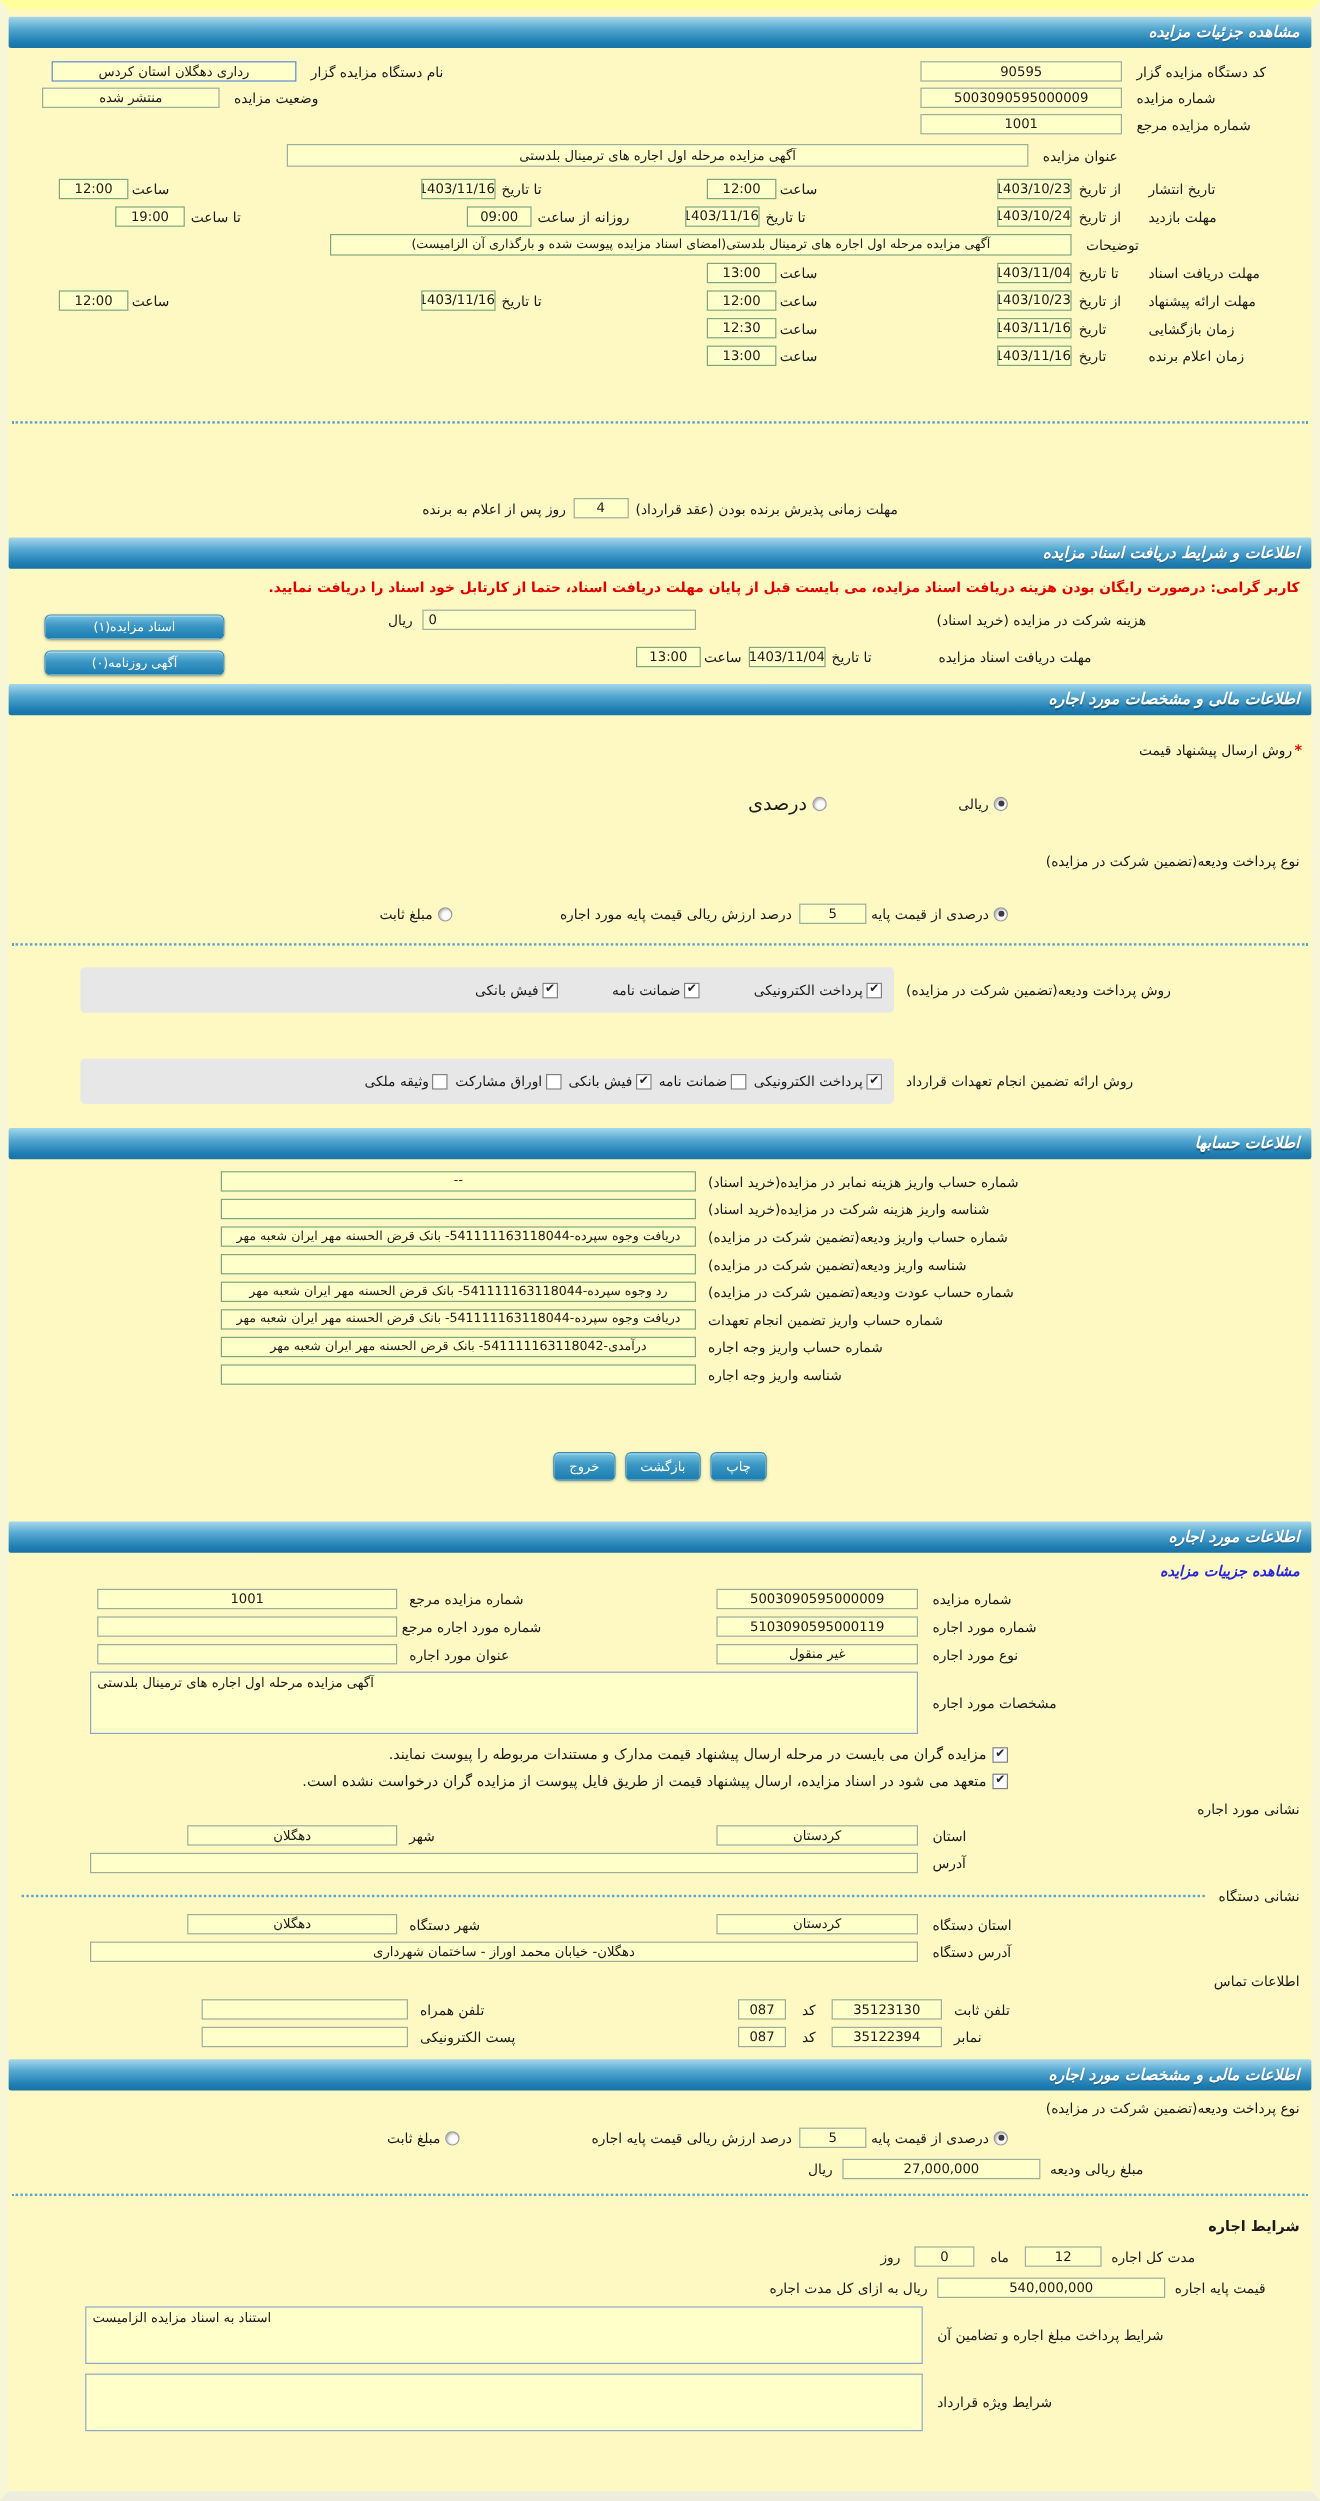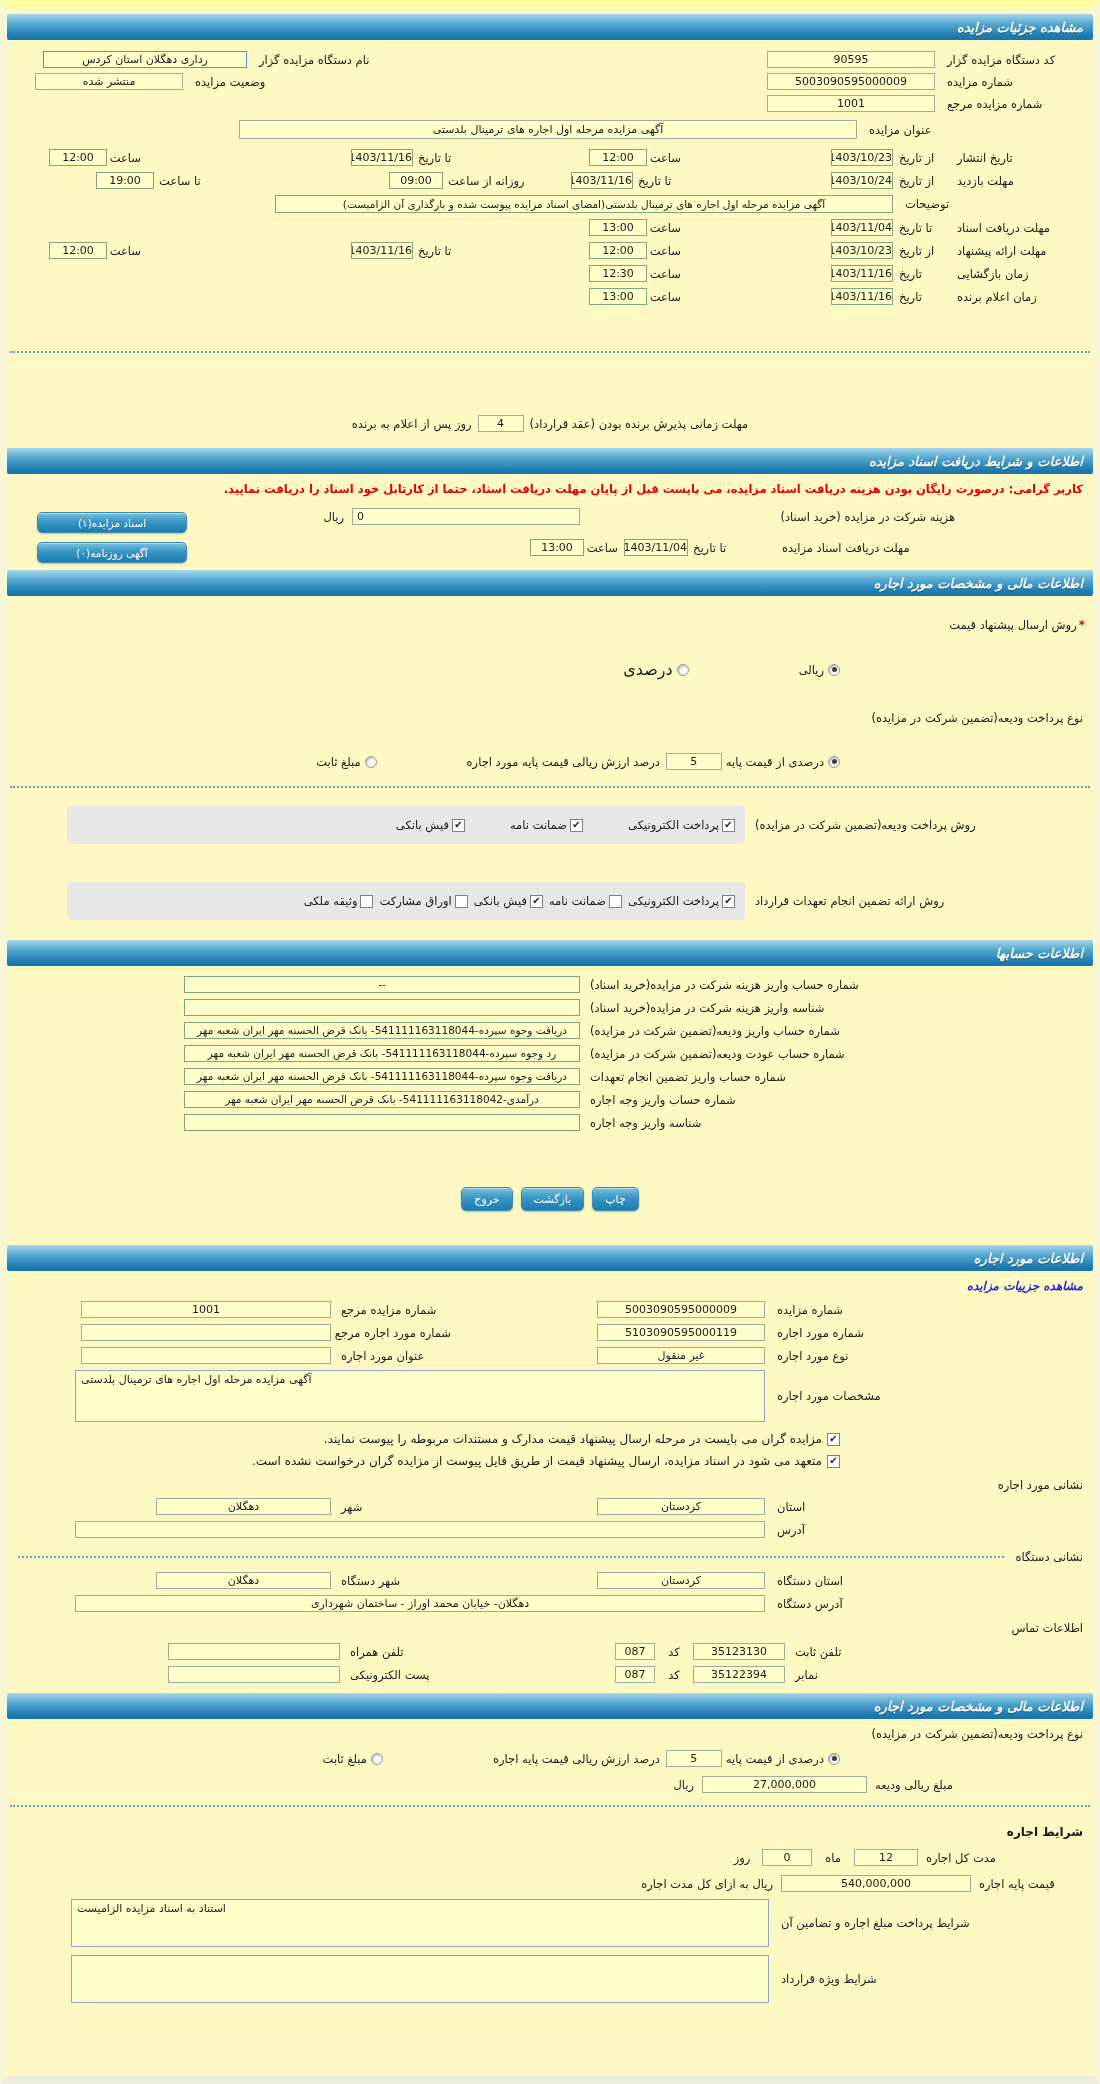--- a/index.html
+++ b/index.html
@@ -288,30 +288,34 @@
         <span>وثیقه ملکی</span>
       </span>
     </span>
   </div>
 
   <div class="hdr" style="margin-top:20px">
     <span>اطلاعات حسابها</span>
   </div>
 
   <div class="row" style="margin-top:10px">
-    <span class="lbl" style="width:505px;padding-left:10px">شماره حساب واریز هزینه شرکت در مزایده(خرید اسناد)</span>
+    <span class="lbl" style="width:505px;padding-left:10px">شماره حساب واریز هزینه نمابر در مزایده(خرید اسناد)</span>
     <span class="inp green" style="width:396px;font-size:10.5px">--</span>
   </div>
   <div class="row" style="margin-top:6px">
     <span class="lbl" style="width:505px;padding-left:10px">شناسه واریز هزینه شرکت در مزایده(خرید اسناد)</span>
     <span class="inp green" style="width:396px;font-size:10.5px"></span>
   </div>
   <div class="row" style="margin-top:6px">
     <span class="lbl" style="width:505px;padding-left:10px">شماره حساب واریز ودیعه(تضمین شرکت در مزایده)</span>
     <span class="inp green" style="width:396px;font-size:10.5px">دریافت وجوه سپرده-541111163118044- بانک قرض الحسنه مهر ایران شعبه مهر</span>
+  </div>
+  <div class="row" style="margin-top:6px">
+    <span class="lbl" style="width:505px;padding-left:10px">شناسه واریز ودیعه(تضمین شرکت در مزایده)</span>
+    <span class="inp green" style="width:396px;font-size:10.5px"></span>
   </div>
   <div class="row" style="margin-top:6px">
     <span class="lbl" style="width:505px;padding-left:10px">شماره حساب عودت ودیعه(تضمین شرکت در مزایده)</span>
     <span class="inp green" style="width:396px;font-size:10.5px">رد وجوه سپرده-541111163118044- بانک قرض الحسنه مهر ایران شعبه مهر</span>
   </div>
   <div class="row" style="margin-top:6px">
     <span class="lbl" style="width:505px;padding-left:10px">شماره حساب واریز تضمین انجام تعهدات</span>
     <span class="inp green" style="width:396px;font-size:10.5px">دریافت وجوه سپرده-541111163118044- بانک قرض الحسنه مهر ایران شعبه مهر</span>
   </div>
   <div class="row" style="margin-top:6px">

